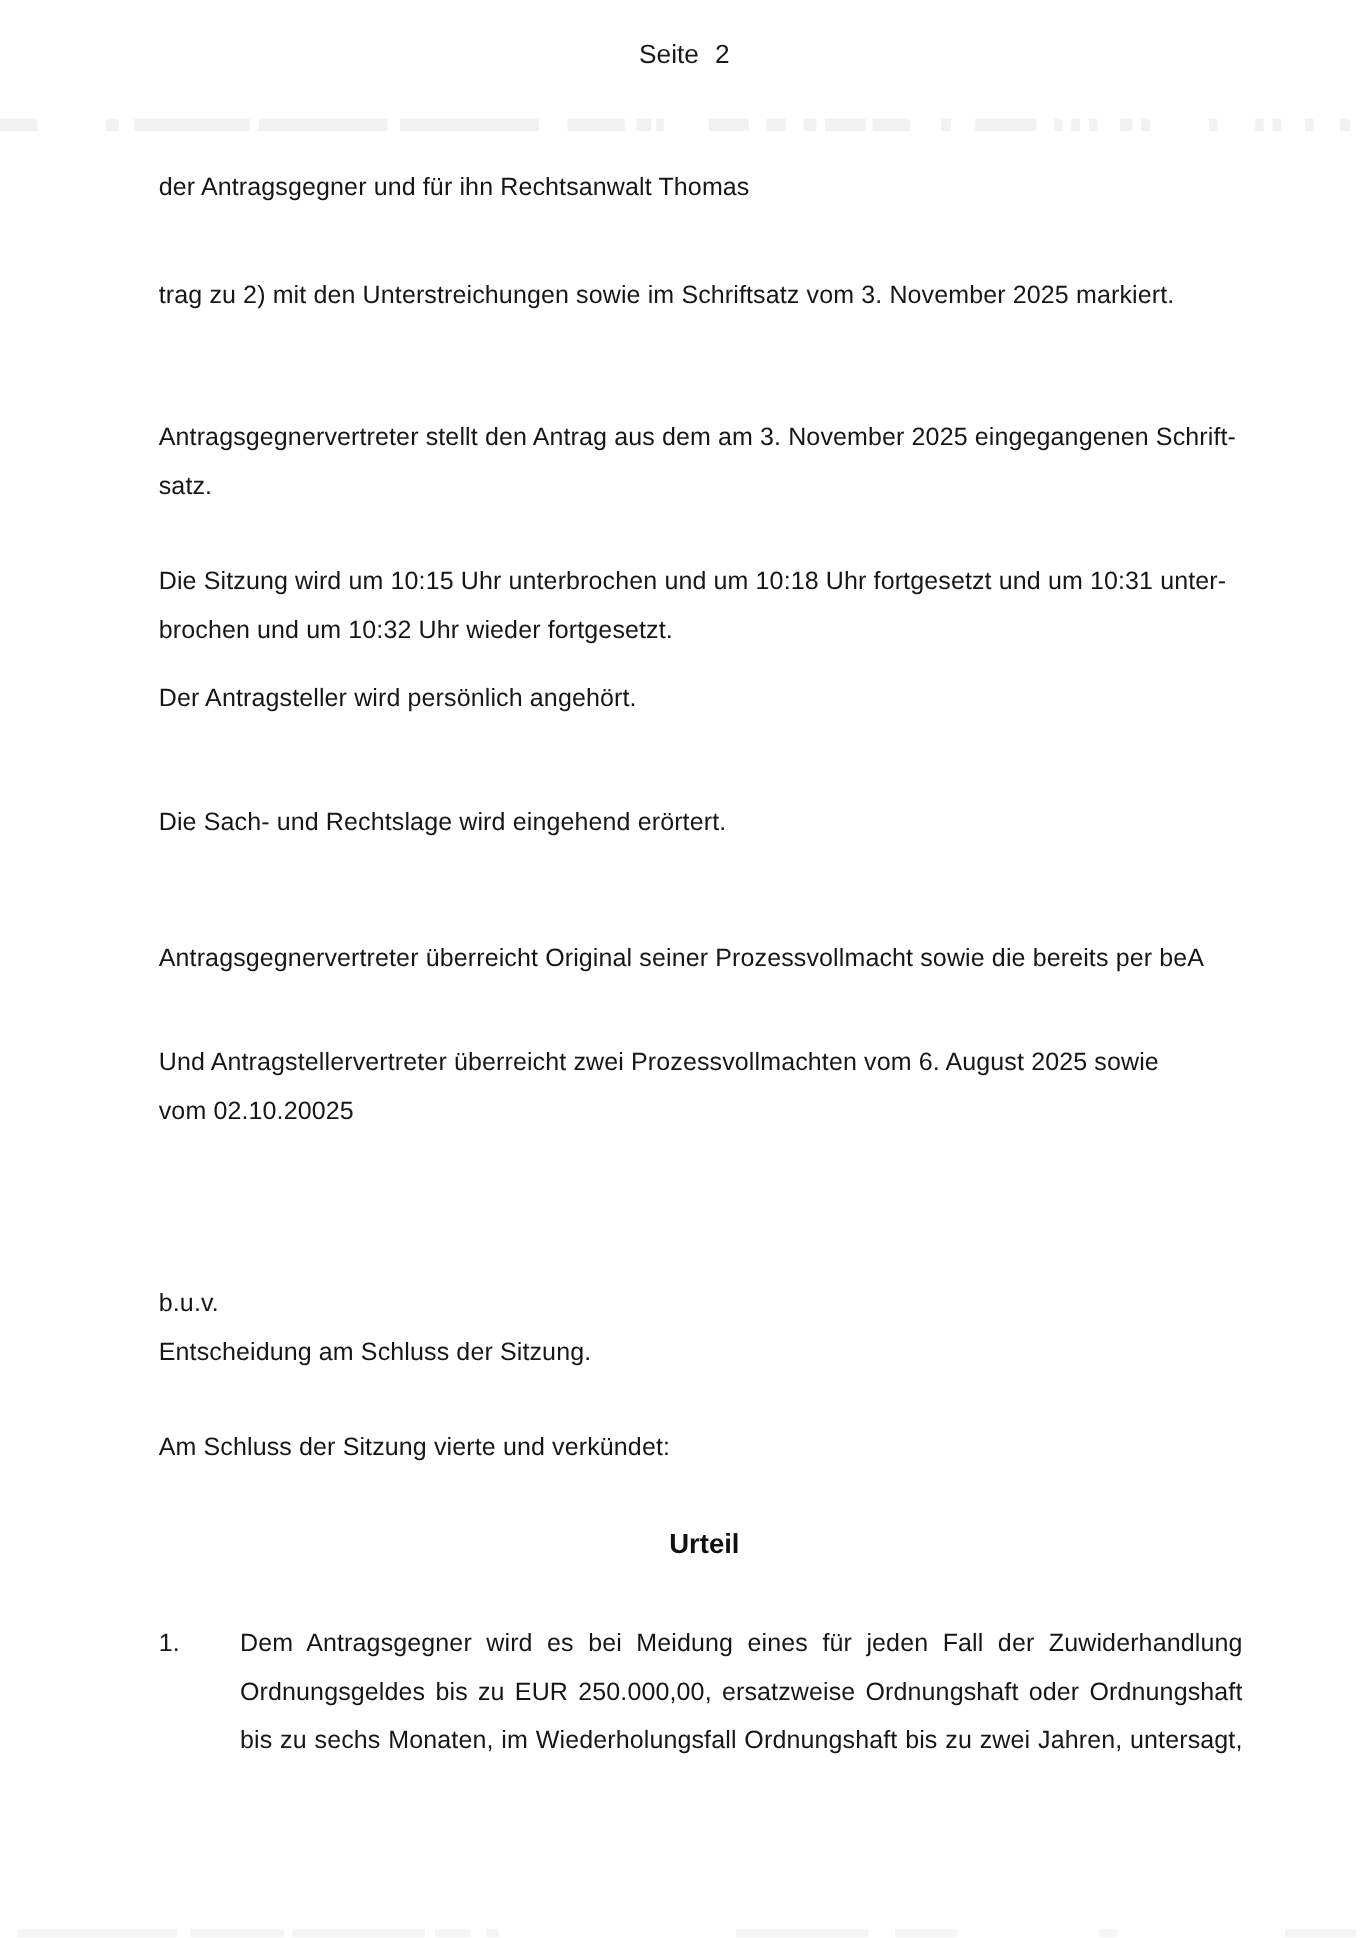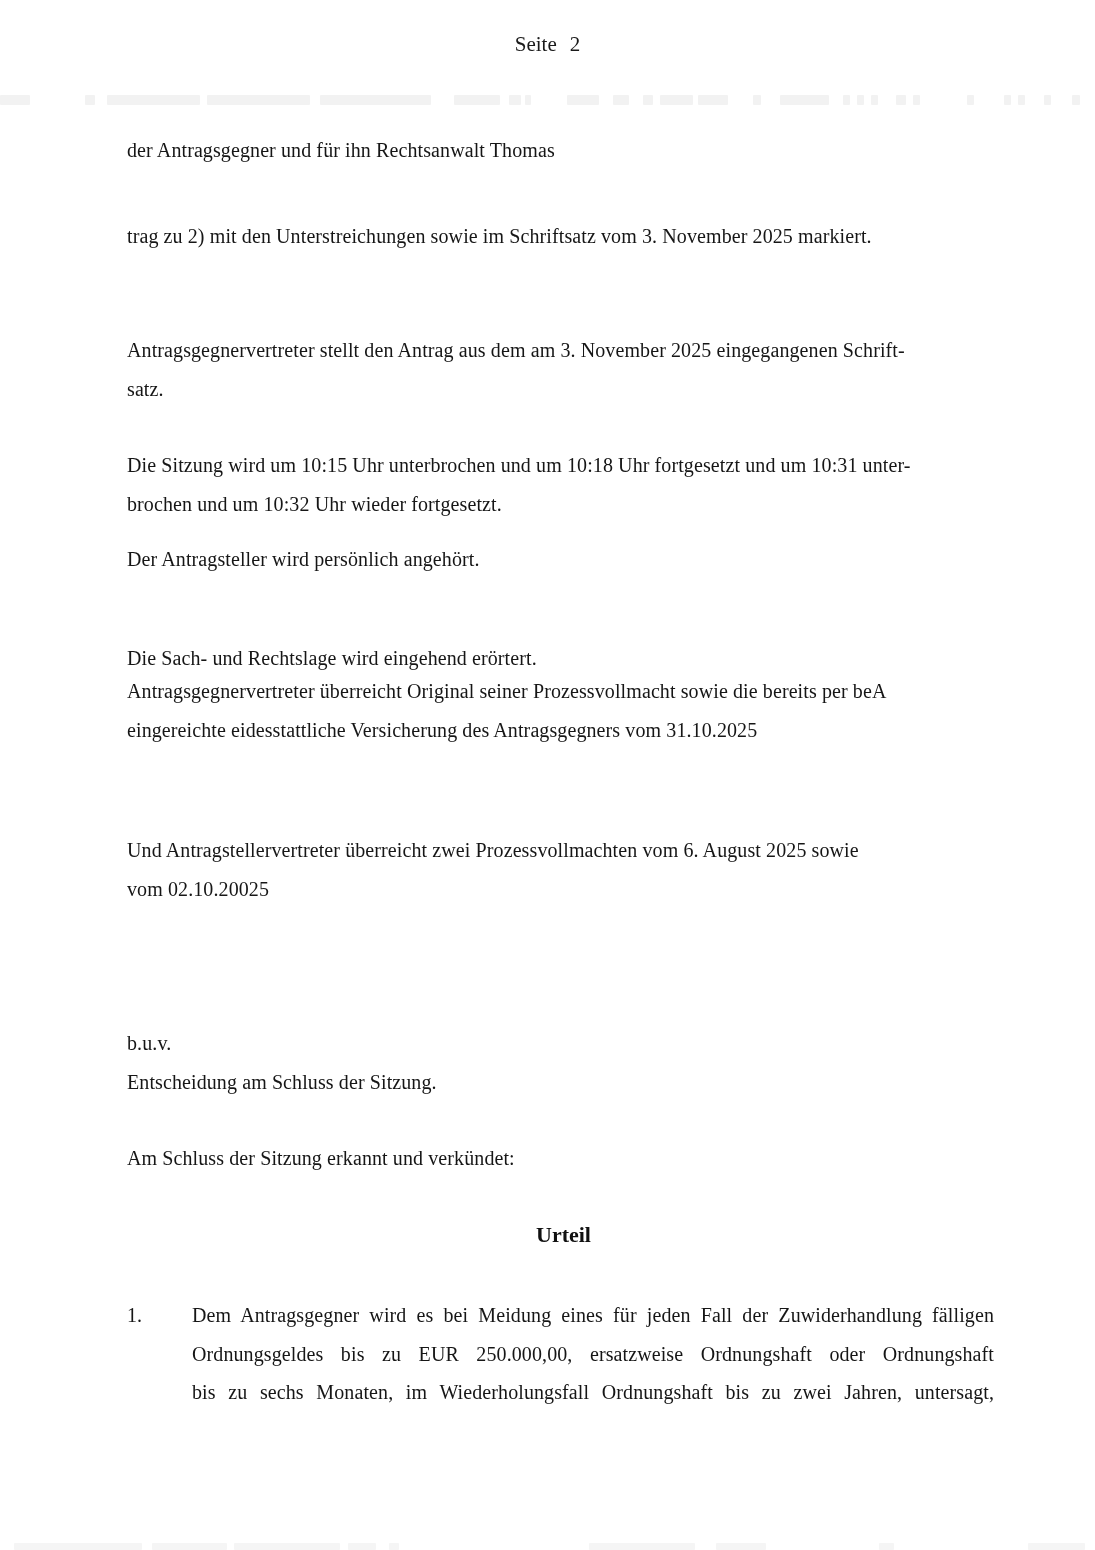--- a/index.html
+++ b/index.html
@@ -7,21 +7,21 @@
     margin: 0;
     padding: 0;
     background: #ffffff;
   }
   .page {
     position: relative;
     width: 1095px;
     height: 1550px;
     background: #ffffff;
     overflow: hidden;
-    font-family: Liberation Serif, serif;
+    font-family: Liberation Sans, sans-serif;
     color: #161616;
   }
   .header {
     position: absolute;
     top: 25px;
     left: 0;
     width: 1095px;
     text-align: center;
     font-size: 21px;
     line-height: 38px;
@@ -151,37 +151,36 @@
   </div>
 
   <div class="para" style="top:540px">
     <div class="line">Der Antragsteller wird persönlich angehört.</div>
   </div>
 
   <div class="para" style="top:639px">
     <div class="line">Die Sach- und Rechtslage wird eingehend erörtert.</div>
   </div>
 
-  <div class="para" style="top:672px">
+  <div class="para" style="top:748px">
     <div class="line">Antragsgegnervertreter überreicht Original seiner Prozessvollmacht sowie die bereits per beA</div>
-    <div class="line">eingereichte eidesstattliche Versicherung des Antragsgegners vom 31.10.2025</div>
   </div>
 
   <div class="para" style="top:831px">
     <div class="line">Und Antragstellervertreter überreicht zwei Prozessvollmachten vom 6. August 2025 sowie</div>
     <div class="line">vom 02.10.20025</div>
   </div>
 
   <div class="para" style="top:1024px">
     <div class="line">b.u.v.</div>
     <div class="line">Entscheidung am Schluss der Sitzung.</div>
   </div>
 
   <div class="para" style="top:1139px">
-    <div class="line">Am Schluss der Sitzung erkannt und verkündet:</div>
+    <div class="line">Am Schluss der Sitzung vierte und verkündet:</div>
   </div>
 
   <div class="verdict-heading">Urteil</div>
 
   <div class="numbered-item">
     <div class="item-number">1.</div>
     <div class="item-lines">
       <div class="line-just">Dem Antragsgegner wird es bei Meidung eines für jeden Fall der Zuwiderhandlung fälligen</div>
       <div class="line-just">Ordnungsgeldes bis zu EUR 250.000,00, ersatzweise Ordnungshaft oder Ordnungshaft</div>
       <div class="line-just">bis zu sechs Monaten, im Wiederholungsfall Ordnungshaft bis zu zwei Jahren, untersagt,</div>

